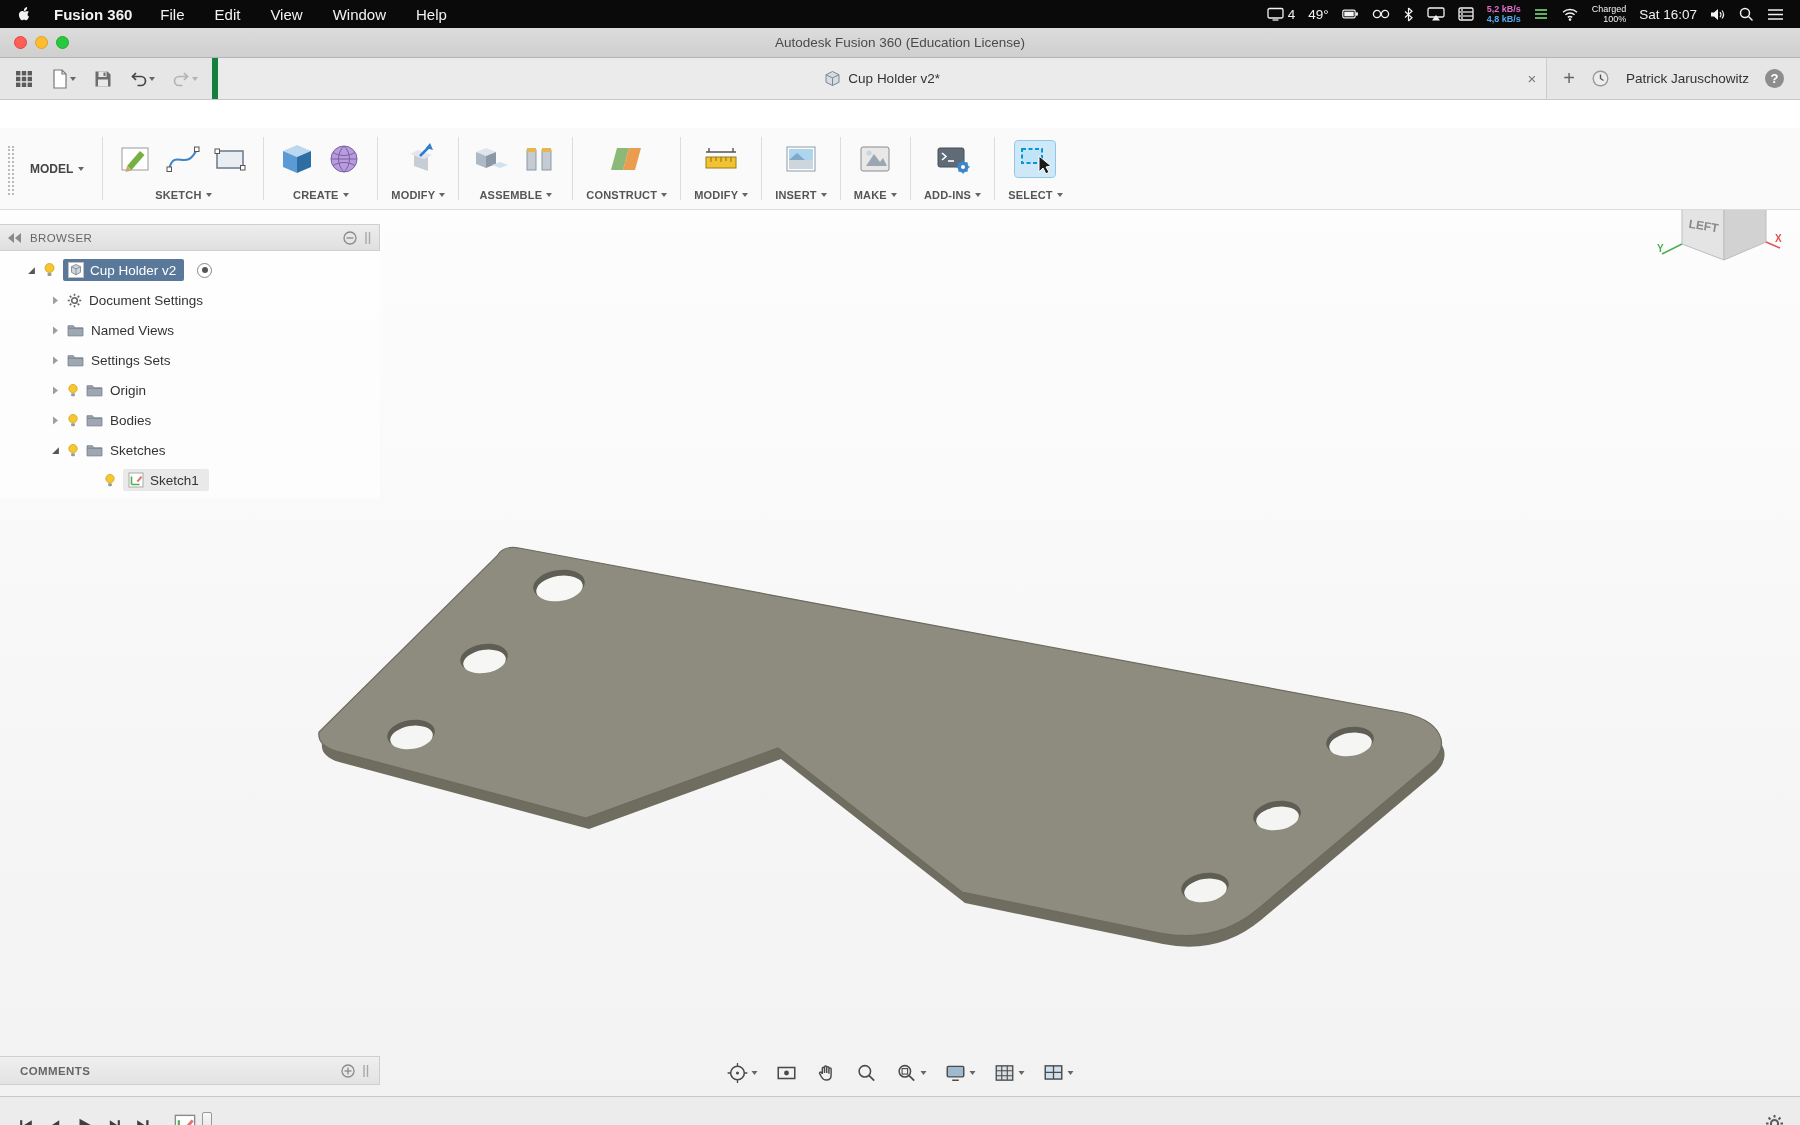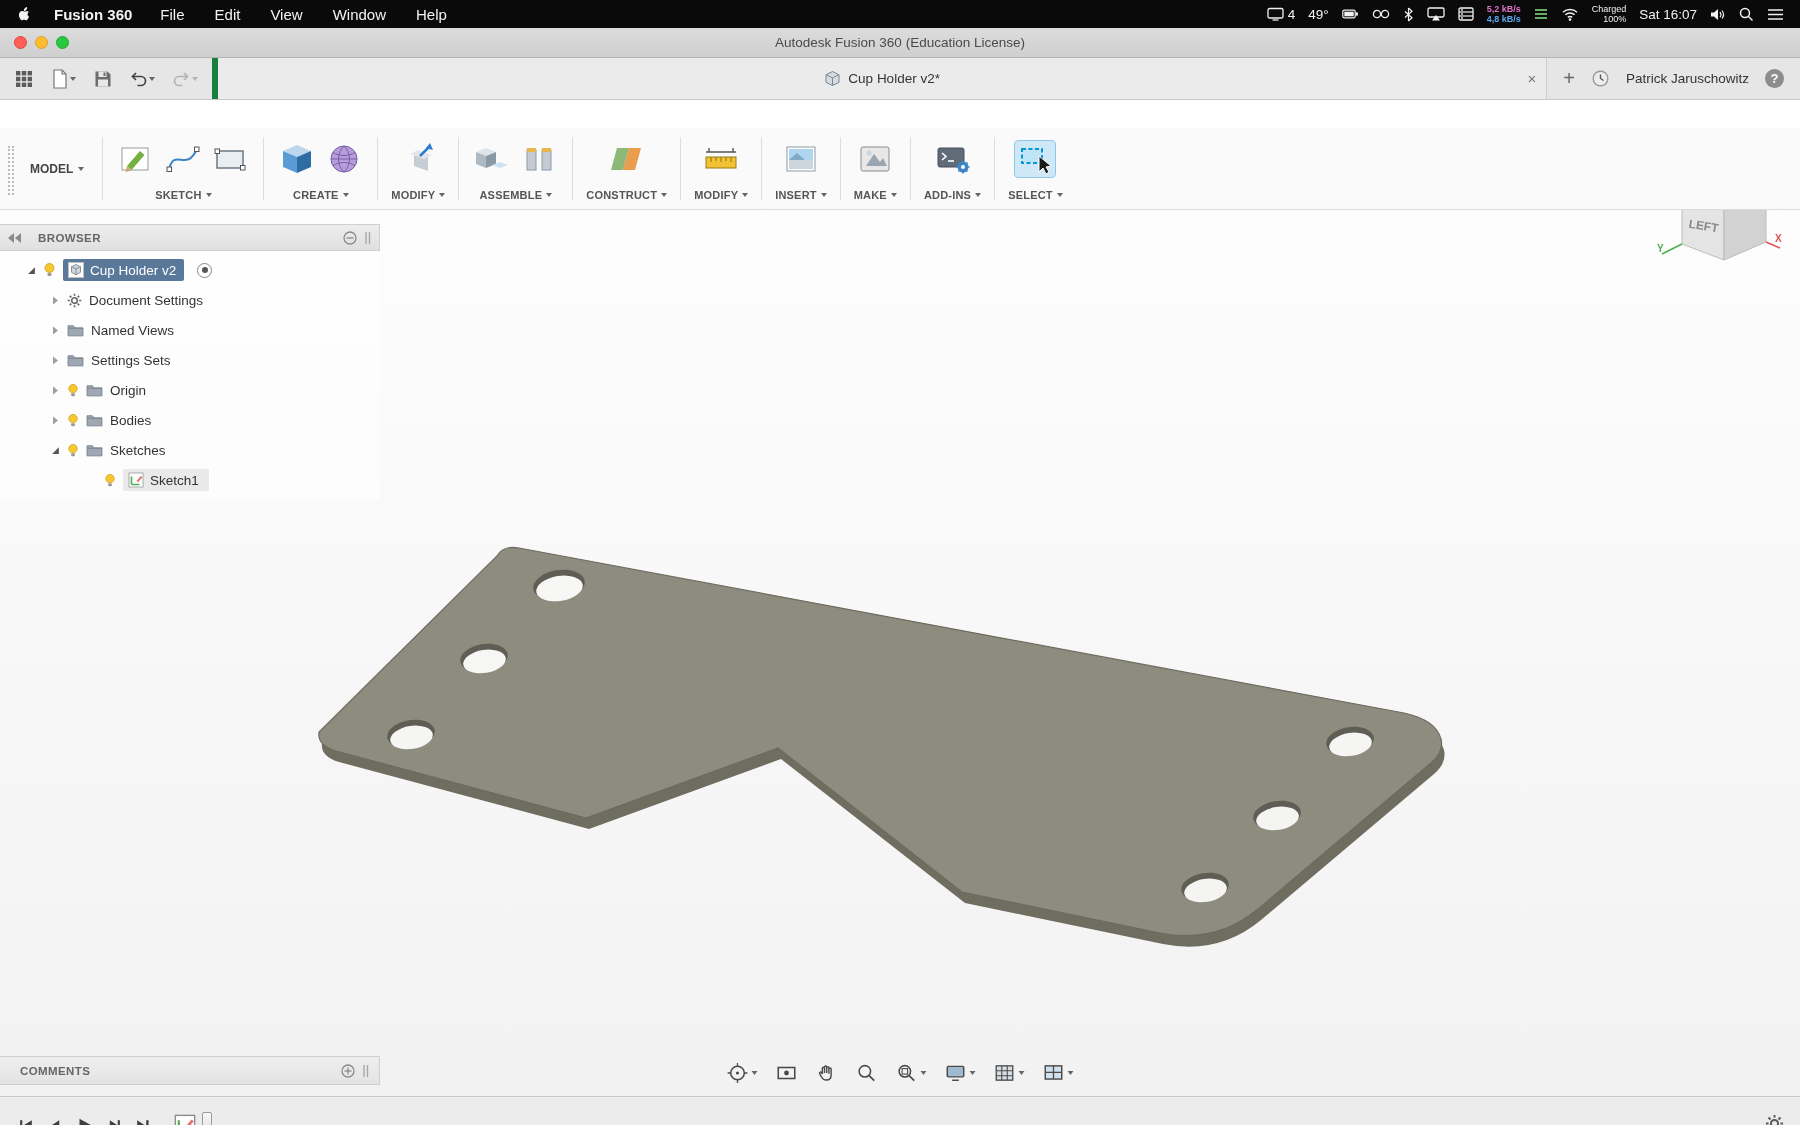--- a/index.html
+++ b/index.html
@@ -59,21 +59,21 @@
   
   .viewport { position:relative; height:886px; background:linear-gradient(#fdfdfd,#f2f2f2); overflow:hidden; }
   .model-canvas { position:absolute; left:0; top:0; }
 
   
   .viewcube { position:absolute; right:16px; top:-46px; width:130px; height:120px; }
 
   
   .browser { position:absolute; left:0; top:14px; width:380px; background:rgba(255,255,255,.6); }
   .browser-header { height:27px; background:linear-gradient(#ededed,#e0e0e0); border:1px solid #cfcfcf; border-left:none; display:flex; align-items:center; padding:0 8px; gap:8px; }
-  .bh-title { font-size:11.5px; font-weight:bold; color:#666; letter-spacing:.4px; flex:1;margin-left:8px; }
+  .bh-title { font-size:11.5px; font-weight:normal; color:#666; letter-spacing:.4px; flex:1; }
   .tree { padding:4px 0; }
   .trow { height:30px; display:flex; align-items:center; font-size:13.5px; color:#333; padding-left:26px; gap:7px; }
   .trow .tri { width:10px; display:flex; justify-content:center; }
   .indent1 { padding-left:50px; }
   .indent2 { padding-left:104px; }
   .root-box { display:flex; align-items:center; gap:6px; background:#5a7899; color:#ffffff; padding:3px 8px 3px 5px; border-radius:2px; }
   .radio { width:15px; height:15px; border-radius:50%; background:#fff; border:1.5px solid #888; display:flex; align-items:center; justify-content:center; margin-left:6px; }
   .radio .dot { width:6px; height:6px; border-radius:50%; background:#555; }
   .sketch1-box { display:flex; align-items:center; gap:6px; background:#e9e9e9; padding:3px 10px 3px 5px; border-radius:2px; }
 

